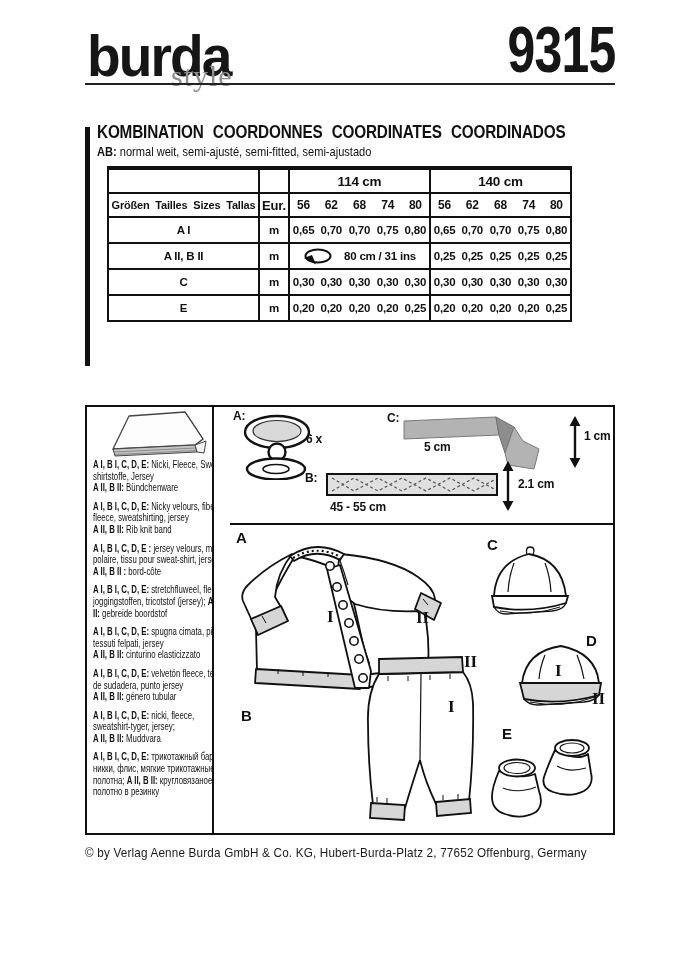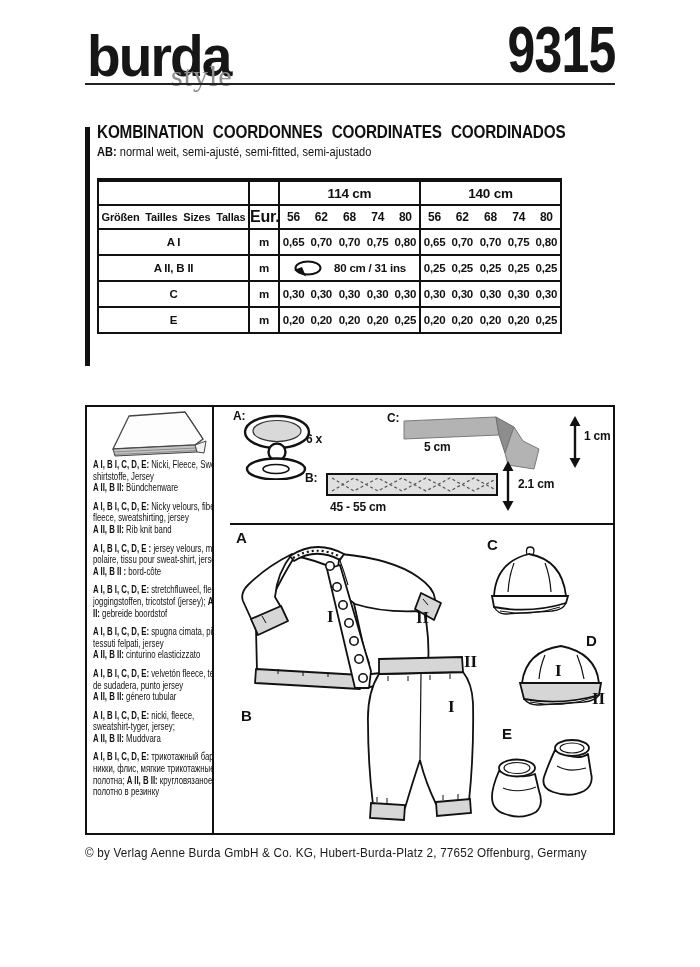--- a/index.html
+++ b/index.html
@@ -18,30 +18,30 @@
   
   .side-bar{position:absolute;left:85px;top:127px;width:5px;height:239px;background:#111;}
   .combo-title{position:absolute;left:97px;top:122px;margin:0;font-size:18px;font-weight:700;
                letter-spacing:-0.2px;word-spacing:6px;white-space:nowrap;
                transform:scaleX(0.85);transform-origin:0 0;}
   .combo-sub{position:absolute;left:97px;top:144px;margin:0;font-size:13.5px;font-weight:400;
              white-space:nowrap;transform:scaleX(0.82);transform-origin:0 0;letter-spacing:0;}
   .combo-sub strong{font-weight:700;}
 
   
-  table.yardage{position:absolute;left:97px;top:166px;width:463px;border-collapse:collapse;
-                table-layout:fixed;border:2px solid #111;border-top:4px solid #111;margin-top:12px;}
+  table.yardage{position:absolute;left:107px;top:166px;width:463px;border-collapse:collapse;
+                table-layout:fixed;border:2px solid #111;border-top:4px solid #111;}
   table.yardage th, table.yardage td{border-bottom:2px solid #111;padding:0;height:22px;
                 font-weight:700;text-align:center;vertical-align:middle;letter-spacing:-0.2px;}
   table.yardage td{height:24px;font-size:11.5px;}
   table.yardage tr:last-child td{border-bottom:none;}
   th.grp{font-size:13.5px;}
   th.size-h{font-size:12px;}
   th.corner{font-size:11px;text-align:left;padding-left:7px;word-spacing:3px;letter-spacing:-0.4px;}
-  .eur-col{border-left:2px solid #111 !important;border-right:2px solid #111 !important;font-size:16px;}
+  .eur-col{border-left:2px solid #111 !important;border-right:2px solid #111 !important;font-size:13px;}
   .g2s{border-left:2px solid #111 !important;}
   td.lbl{text-align:left;padding-left:8px;font-size:12px;letter-spacing:-0.2px;}
   td.merged{text-align:left;border-radius:7px;}
   td.merged .mc{display:flex;align-items:center;gap:12px;padding-left:12px;font-size:11.5px;font-weight:700;}
 
   
   .box{position:absolute;left:85px;top:405px;width:530px;height:430px;border:2px solid #111;box-sizing:border-box;}
   .fabric-col{position:absolute;left:0;top:0;width:127px;height:100%;border-right:2px solid #111;box-sizing:border-box;overflow:hidden;}
   .fabric-icon{position:absolute;left:14px;top:3px;}
   .fabric-text{position:absolute;left:6px;top:52px;width:176px;transform:scaleX(0.78);transform-origin:0 0;

